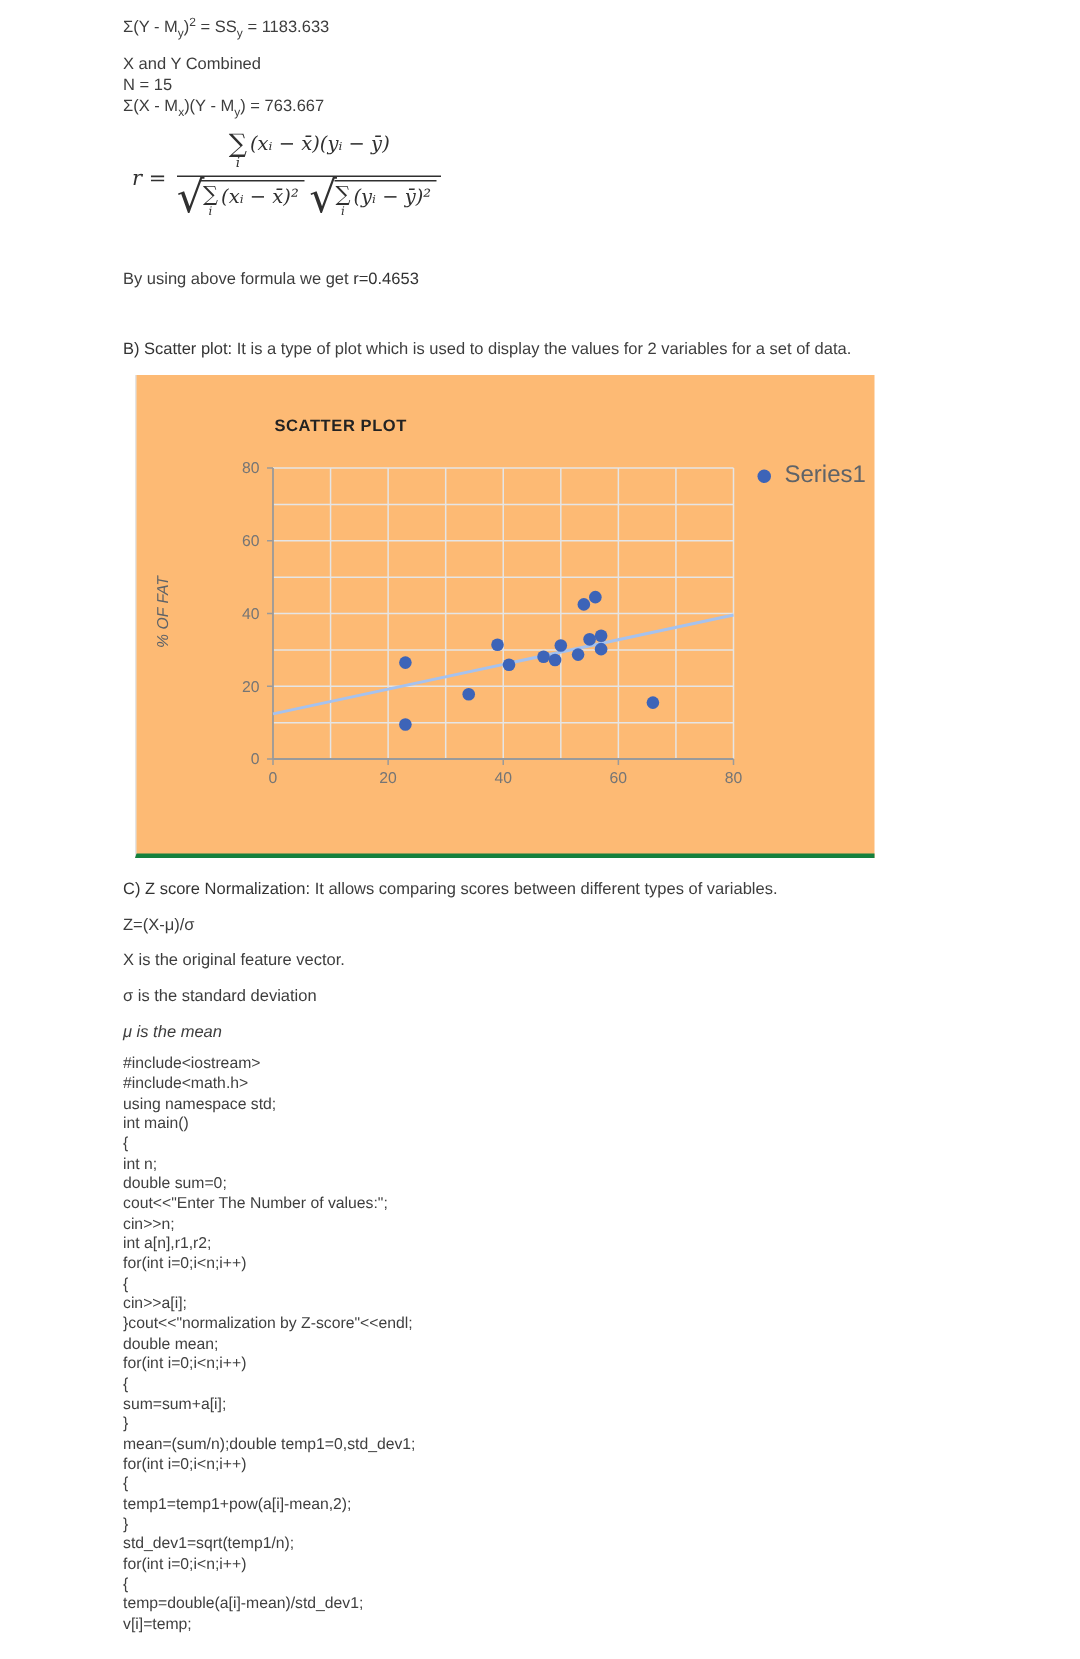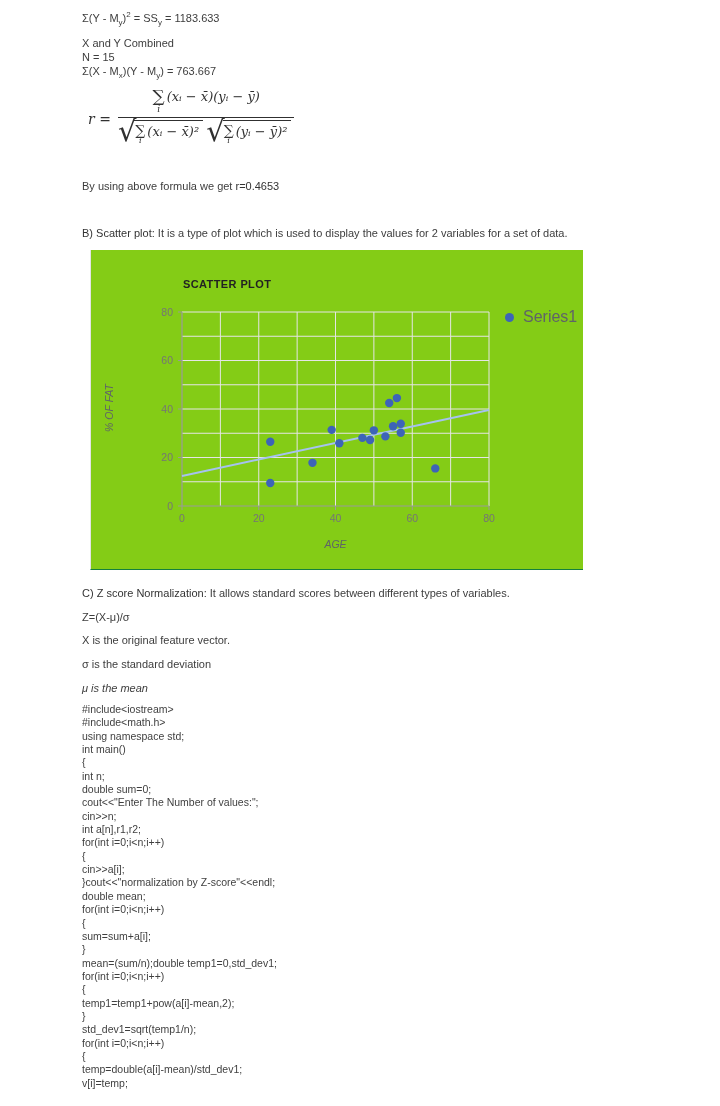--- a/index.html
+++ b/index.html
@@ -24,22 +24,22 @@
   .bigsum .si{font-size:9px;font-style:italic;margin-top:0px;}
   .smsum .sg{font-size:14px;}
   .smsum .si{font-size:8px;}
   .mexpr{font-style:italic;margin-top:1px;}
   .sqrt{display:inline-flex;align-items:flex-start;margin-right:3px;}
   .srad{font-size:29px;line-height:1;transform:translateY(-3px);font-style:normal;}
   .sbody{border-top:1.4px solid #303030;display:inline-flex;align-items:flex-start;
          padding:2px 4px 0 1px;margin-left:-2px;}
 
   
-  .chart-card{position:absolute;left:90px;top:250px;width:492px;height:319px;background:#84cc16;
-              border-left:1px solid #e4e4e4;border-bottom:1px solid #15803d;}
+  .chart-card{position:absolute;left:90px;top:250px;width:492px;height:319px;background:#fdba74;
+              border-left:1px solid #e4e4e4;border-bottom:3px solid #15803d;}
   .chart-title{position:absolute;left:92px;top:28px;font-size:11px;font-weight:bold;
                color:#222;letter-spacing:.4px;}
   .legend{position:absolute;left:414px;top:58px;display:flex;align-items:center;}
   .ldot{width:9px;height:9px;border-radius:50%;display:inline-block;margin-right:9px;}
   .ltext{font-size:16px;color:#5f6368;}
   .ylab{position:absolute;left:-42px;top:152px;width:120px;text-align:center;
         transform:rotate(-90deg);font-size:10.5px;font-style:italic;color:#5f6368;}
   .xlab{position:absolute;left:91px;top:288px;width:307px;text-align:center;
         font-size:10.5px;font-style:italic;color:#5f6368;}
   .plot-svg{position:absolute;left:91px;top:62px;overflow:visible;}
@@ -111,21 +111,20 @@
     <span class="bld">B) Scatter plot:</span><span> It is a type of plot which is used to display the values for 2 variables for a set of data.</span>
   </div>
 
   <div class="chart-card">
     <div class="chart-title">SCATTER PLOT</div>
     <div class="legend">
       <span class="ldot" id="legend-dot" style="background: rgb(61, 100, 184);"></span>
       <span class="ltext">Series1</span>
     </div>
     <div class="ylab">% OF FAT</div>
-    <div class="xlab">AGE</div>
     <svg id="plot" class="plot-svg" width="307" height="194">
         <line x1="38.375" y1="0" x2="38.375" y2="194" stroke="#e5e5e5" stroke-width="1"></line>
         <line x1="76.75" y1="0" x2="76.75" y2="194" stroke="#e5e5e5" stroke-width="1"></line>
         <line x1="115.125" y1="0" x2="115.125" y2="194" stroke="#e5e5e5" stroke-width="1"></line>
         <line x1="153.5" y1="0" x2="153.5" y2="194" stroke="#e5e5e5" stroke-width="1"></line>
         <line x1="191.875" y1="0" x2="191.875" y2="194" stroke="#e5e5e5" stroke-width="1"></line>
         <line x1="230.25" y1="0" x2="230.25" y2="194" stroke="#e5e5e5" stroke-width="1"></line>
         <line x1="268.625" y1="0" x2="268.625" y2="194" stroke="#e5e5e5" stroke-width="1"></line>
         <line x1="307" y1="0" x2="307" y2="194" stroke="#e5e5e5" stroke-width="1"></line>
         <line x1="0" y1="169.75" x2="307" y2="169.75" stroke="#e5e5e5" stroke-width="1"></line>
@@ -171,21 +170,21 @@
         <circle cx="207.22500000000002" cy="90.9375" r="4.2" fill="#3d64b8"></circle>
         <circle cx="211.0625" cy="114.2175" r="4.2" fill="#3d64b8"></circle>
         <circle cx="214.89999999999998" cy="86.08749999999999" r="4.2" fill="#3d64b8"></circle>
         <circle cx="218.7375" cy="111.7925" r="4.2" fill="#3d64b8"></circle>
         <circle cx="218.7375" cy="120.765" r="4.2" fill="#3d64b8"></circle>
         <circle cx="253.27499999999998" cy="156.4125" r="4.2" fill="#3d64b8"></circle>
       </svg>
   </div>
 
   <div class="abs t" style="left:82px;top:586px;">
-    <span class="bld">C) Z score Normalization:</span><span> It allows standard scores between different types of variables.</span>
+    <span class="bld">C) Z score Normalization:</span><span> It allows comparing scores between different types of variables.</span>
   </div>
   <div class="abs t" style="left:82px;top:610px;">Z=(X-μ)/σ</div>
   <div class="abs t" style="left:82px;top:633px;">X is the original feature vector.</div>
   <div class="abs t" style="left:82px;top:657px;">σ is the standard deviation</div>
   <div class="abs t" style="left:82px;top:681px;font-style:italic;">μ is the mean</div>
 
   <div class="code" id="code-block"><div>#include&lt;iostream&gt;</div><div>#include&lt;math.h&gt;</div><div>using namespace std;</div><div>int main()</div><div>{</div><div>int n;</div><div>double sum=0;</div><div>cout&lt;&lt;"Enter The Number of values:";</div><div>cin&gt;&gt;n;</div><div>int a[n],r1,r2;</div><div>for(int i=0;i&lt;n;i++)</div><div>{</div><div>cin&gt;&gt;a[i];</div><div>}cout&lt;&lt;"normalization by Z-score"&lt;&lt;endl;</div><div>double mean;</div><div>for(int i=0;i&lt;n;i++)</div><div>{</div><div>sum=sum+a[i];</div><div>}</div><div>mean=(sum/n);double temp1=0,std_dev1;</div><div>for(int i=0;i&lt;n;i++)</div><div>{</div><div>temp1=temp1+pow(a[i]-mean,2);</div><div>}</div><div>std_dev1=sqrt(temp1/n);</div><div>for(int i=0;i&lt;n;i++)</div><div>{</div><div>temp=double(a[i]-mean)/std_dev1;</div><div>v[i]=temp;</div></div>
 
 </div>
 

